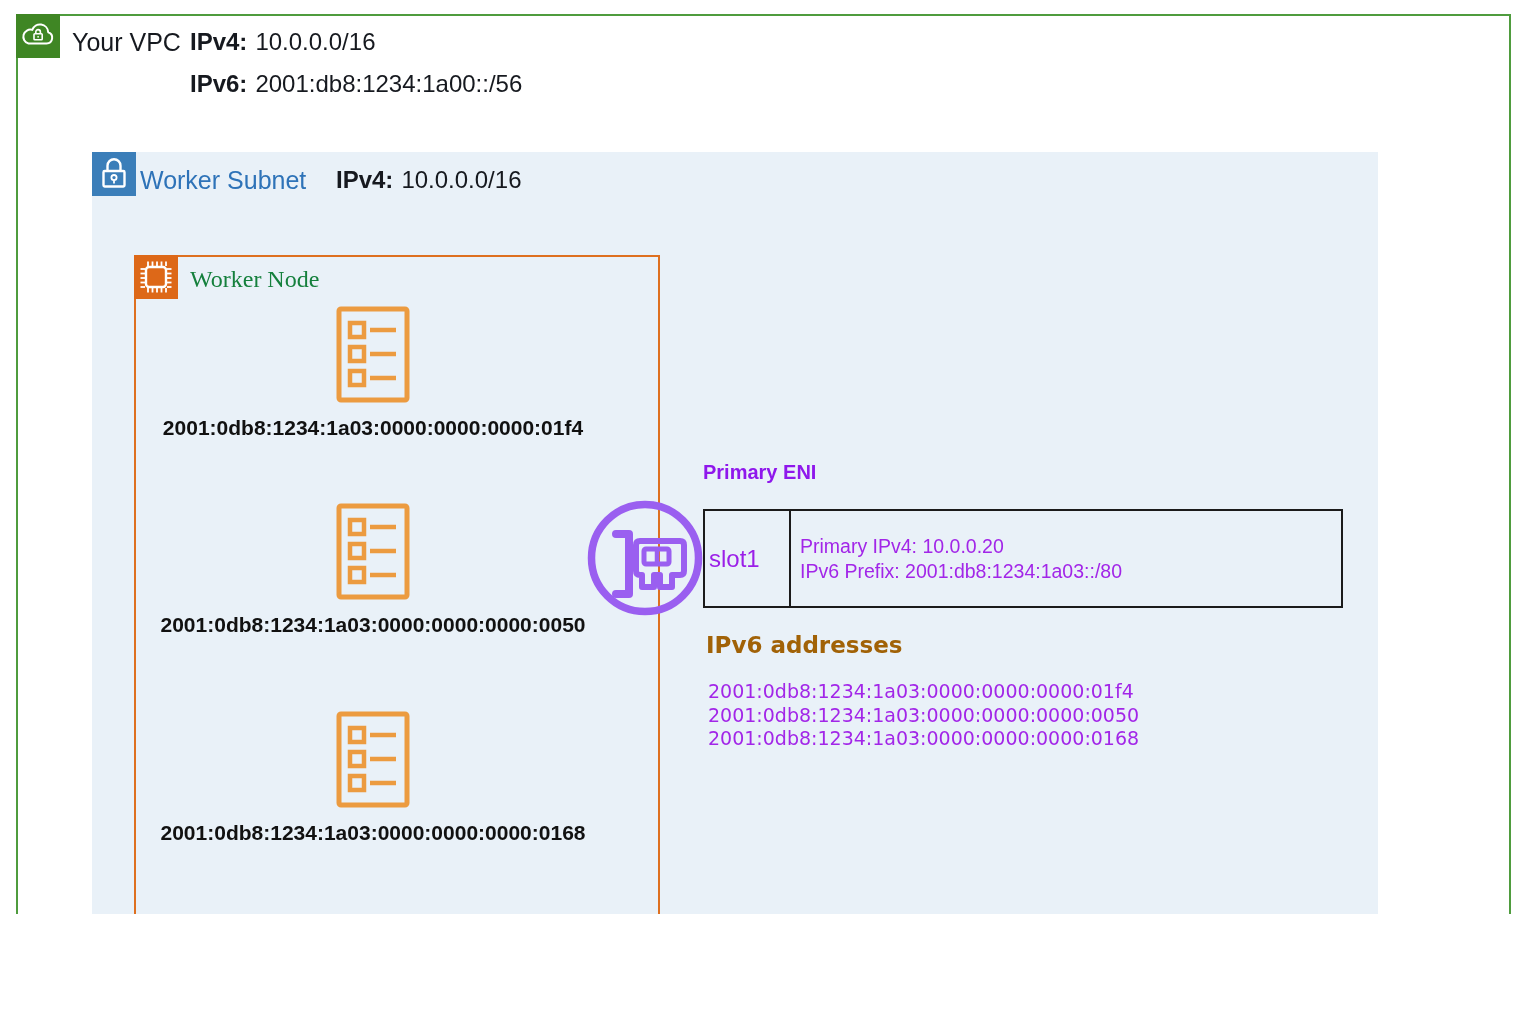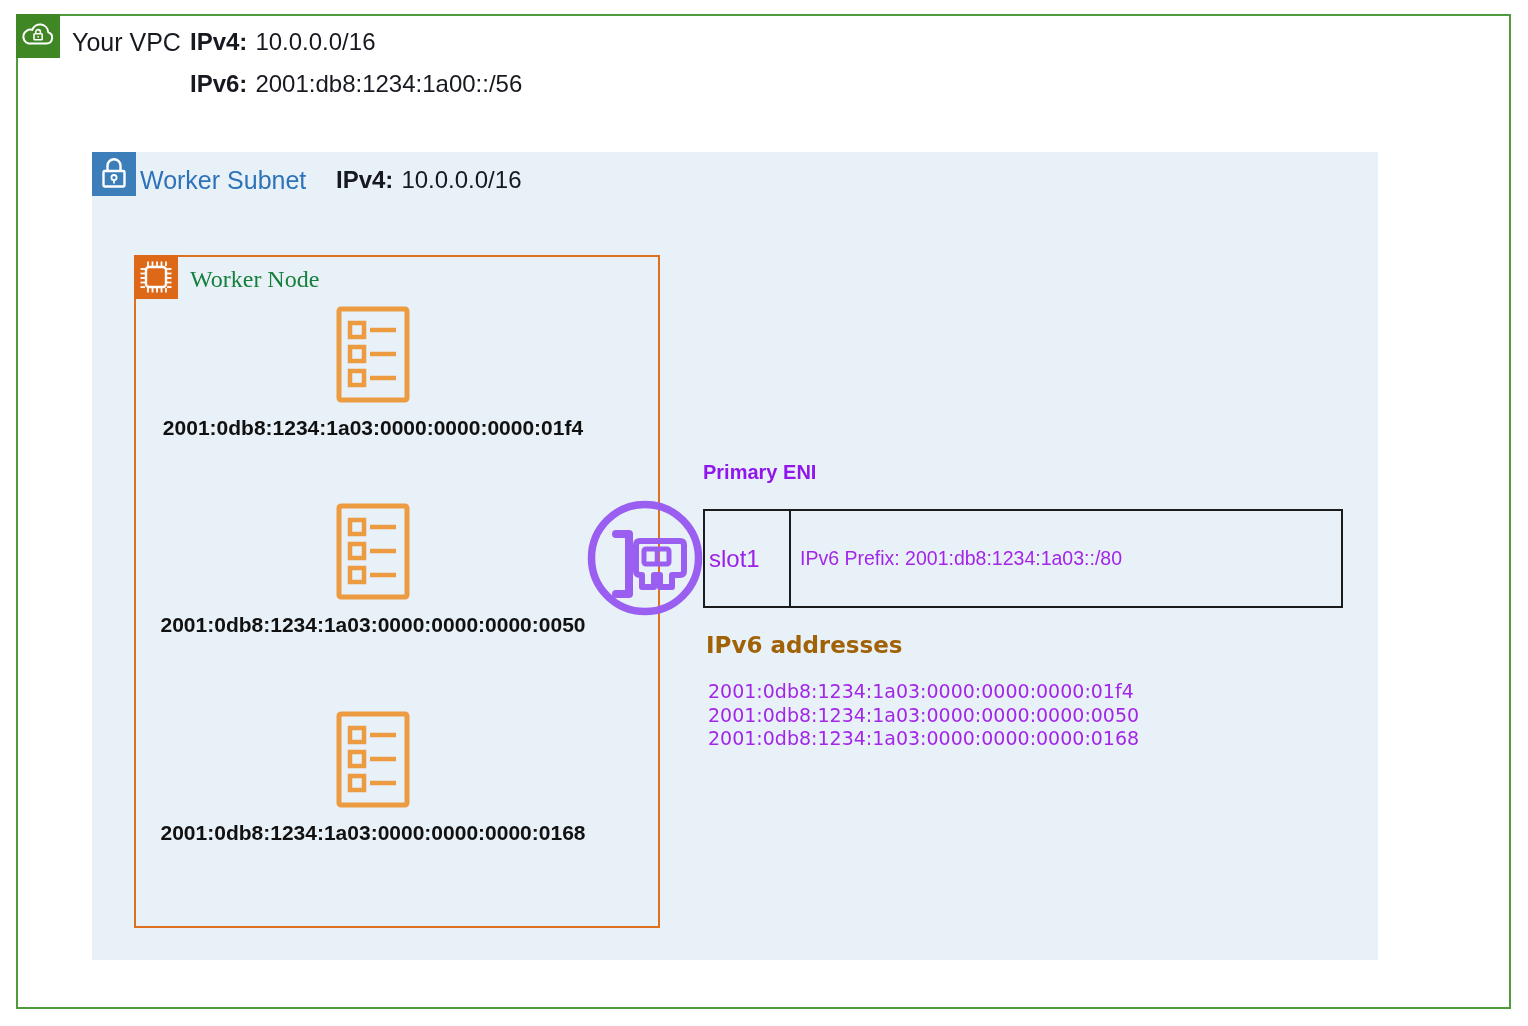--- a/index.html
+++ b/index.html
@@ -1,16 +1,16 @@
 <!DOCTYPE html>
 <html><head>
 <meta charset="utf-8">
 <style>
   html,body{margin:0;padding:0;background:#ffffff;}
-  .canvas{position:relative;width:1528px;height:1026px;background:#ffffff;overflow:hidden;
+  .canvas{position:relative;width:1528px;height:914px;background:#ffffff;overflow:hidden;
           font-family:"Liberation Sans",sans-serif;color:#16191f;}
   .abs{position:absolute;}
 
   
   .vpc-box{left:16px;top:14px;width:1495px;height:995px;border:2px solid #4f9c3e;box-sizing:border-box;}
   .vpc-icon{left:16px;top:14px;width:44px;height:44px;background:#3f8624;}
   .vpc-label{left:72px;top:28px;font-size:25px;}
   .ip-line{font-size:24px;white-space:nowrap;}
   .ip-line b{margin-right:8px;}
   .vpc-ip1{left:190px;top:28px;}
@@ -165,20 +165,21 @@
       <path d="M56 44 H96 Q100 44 100 48 V74 Q100 78 96 78 H88 V90 H76 V78 H70 V90 H58 V78 H56 Q52 78 52 74 V48 Q52 44 56 44 Z" fill="none" stroke="#9a5ff0" stroke-width="6" stroke-linejoin="round"></path>
       <rect x="60" y="52" width="25" height="15" rx="2" fill="none" stroke="#9a5ff0" stroke-width="5"></rect>
       <line x1="73" y1="52" x2="73" y2="67" stroke="#9a5ff0" stroke-width="4.5"></line>
     </svg>
   </div>
 
   <div class="abs eni-heading">Primary ENI</div>
   <div class="abs eni-table">
     <div class="slot-cell">slot1</div>
     <div class="eni-rows">
+      <div class="eni-row">Primary IPv4: 10.0.0.20</div>
       <div class="eni-row">IPv6 Prefix: 2001:db8:1234:1a03::/80</div>
     </div>
   </div>
 
   <div class="abs addr-heading">IPv6 addresses</div>
   <div class="abs addr-list">
     <div class="addr-item">2001:0db8:1234:1a03:0000:0000:0000:01f4</div>
     <div class="addr-item">2001:0db8:1234:1a03:0000:0000:0000:0050</div>
     <div class="addr-item">2001:0db8:1234:1a03:0000:0000:0000:0168</div>
   </div>

